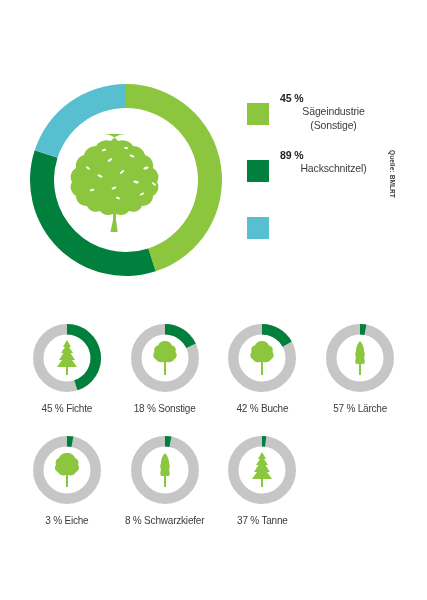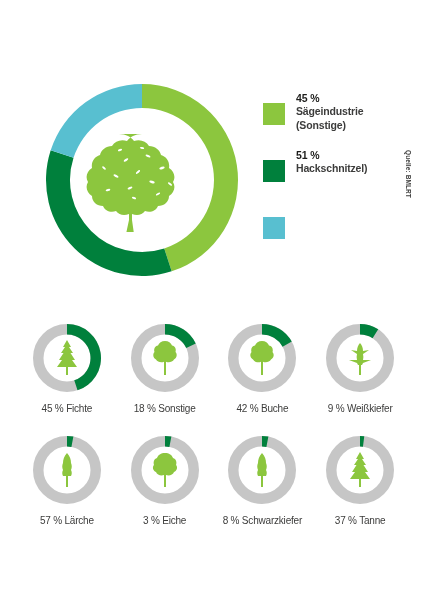--- a/index.html
+++ b/index.html
@@ -17,21 +17,21 @@
   .page {
     position: relative;
     width: 427px;
     height: 600px;
     background: #ffffff;
   }
 
   
   .main-section {
     position: absolute;
-    left: 16px;
+    left: 0;
     top: 62px;
     width: 343px;
     height: 238px;
   }
 
   .main-donut-wrap {
     position: absolute;
     left: 26px;
     top: 18px;
     width: 200px;
@@ -83,24 +83,25 @@
   .legend-pct {
     font-size: 10.5px;
     font-weight: bold;
     color: #1d1d1b;
     line-height: 13px;
     letter-spacing: -0.1px;
   }
 
   .legend-label {
     font-size: 10.5px;
-    font-weight: bold;
+    font-weight: normal;
     color: #3c3c3b;
     line-height: 13.5px;
     letter-spacing: -0.15px;
+    text-align: center;
   }
 
   
   .source {
     position: absolute;
     left: 396px;
     top: 88px;
     font-size: 6.5px;
     color: #3c3c3b;
     letter-spacing: 0.1px;
@@ -212,21 +213,21 @@
         <div class="legend-swatch" style="background:#8CC63E"></div>
         <div class="legend-text">
           <div class="legend-pct">45 %</div>
           <div class="legend-label">Sägeindustrie</div>
           <div class="legend-label">(Sonstige)</div>
         </div>
       </div>
       <div class="legend-item">
         <div class="legend-swatch" style="background:#00803C"></div>
         <div class="legend-text">
-          <div class="legend-pct">51 %</div>
+          <div class="legend-pct">89 %</div>
           <div class="legend-label">Hackschnitzel)</div>
         </div>
       </div>
       <div class="legend-item">
         <div class="legend-swatch" style="background:#58BFD0"></div>
       </div>
     </div>
 
     <div class="source">Quelle: BMLRT</div>
   </div>
@@ -283,39 +284,20 @@
       <rect x="14.3" y="19" width="1.4" height="17"></rect>
     </g>
           </svg>
         </div>
         <div class="species-label">42 % Buche</div>
       </div>
       <div class="species-cell">
         <div class="mini-donut-wrap">
           <svg class="mini-donut-svg" viewBox="0 0 72 72">
             <circle cx="36" cy="36" r="28.75" fill="none" stroke="#C6C6C6" stroke-width="10.5"></circle>
-            <path d="M 36 2 A 34 34 0 0 1 54.21811102928588 7.292850532931489
-          L 48.59192968200642 16.158293750702647 A 23.5 23.5 0 0 0 36 12.5 Z" fill="#00803C"></path>
-          </svg>
-          <svg class="mini-tree" viewBox="0 0 30 38">
-            <g fill="#8CC63E">
-      <path d="M15 4 C13 6 12 9 12 12 L6 11 L12 15 C11.5 17 11.5 19 12 21
-               L4 21 L12 24 L13 26 L14 26 L14 36 L16 36 L16 26 L17 26 L18 24
-               L26 21 L18 21 C18.5 19 18.5 17 18 15 L24 11 L18 12
-               C18 9 17 6 15 4 Z"></path>
-      <rect x="14.3" y="20" width="1.4" height="16"></rect>
-    </g>
-          </svg>
-        </div>
-        <div class="species-label">9 % Weißkiefer</div>
-      </div>
-      <div class="species-cell">
-        <div class="mini-donut-wrap">
-          <svg class="mini-donut-svg" viewBox="0 0 72 72">
-            <circle cx="36" cy="36" r="28.75" fill="none" stroke="#C6C6C6" stroke-width="10.5"></circle>
             <path d="M 36 2 A 34 34 0 0 1 42.37096469591464 2.602233475224587
           L 40.40346089276453 12.916249607875816 A 23.5 23.5 0 0 0 36 12.5 Z" fill="#00803C"></path>
           </svg>
           <svg class="mini-tree" viewBox="0 0 30 38">
             <g fill="#8CC63E">
       <path d="M15 2 C12 5 11 9 11 12 C10 14 10 17 11 19 C10 21 10 23 11 25
                L14 25 L14 36 L16 36 L16 25 L19 25 C20 23 20 21 19 19
                C20 17 20 14 19 12 C19 9 18 5 15 2 Z"></path>
       <rect x="14.2" y="22" width="1.6" height="14"></rect>
     </g>

